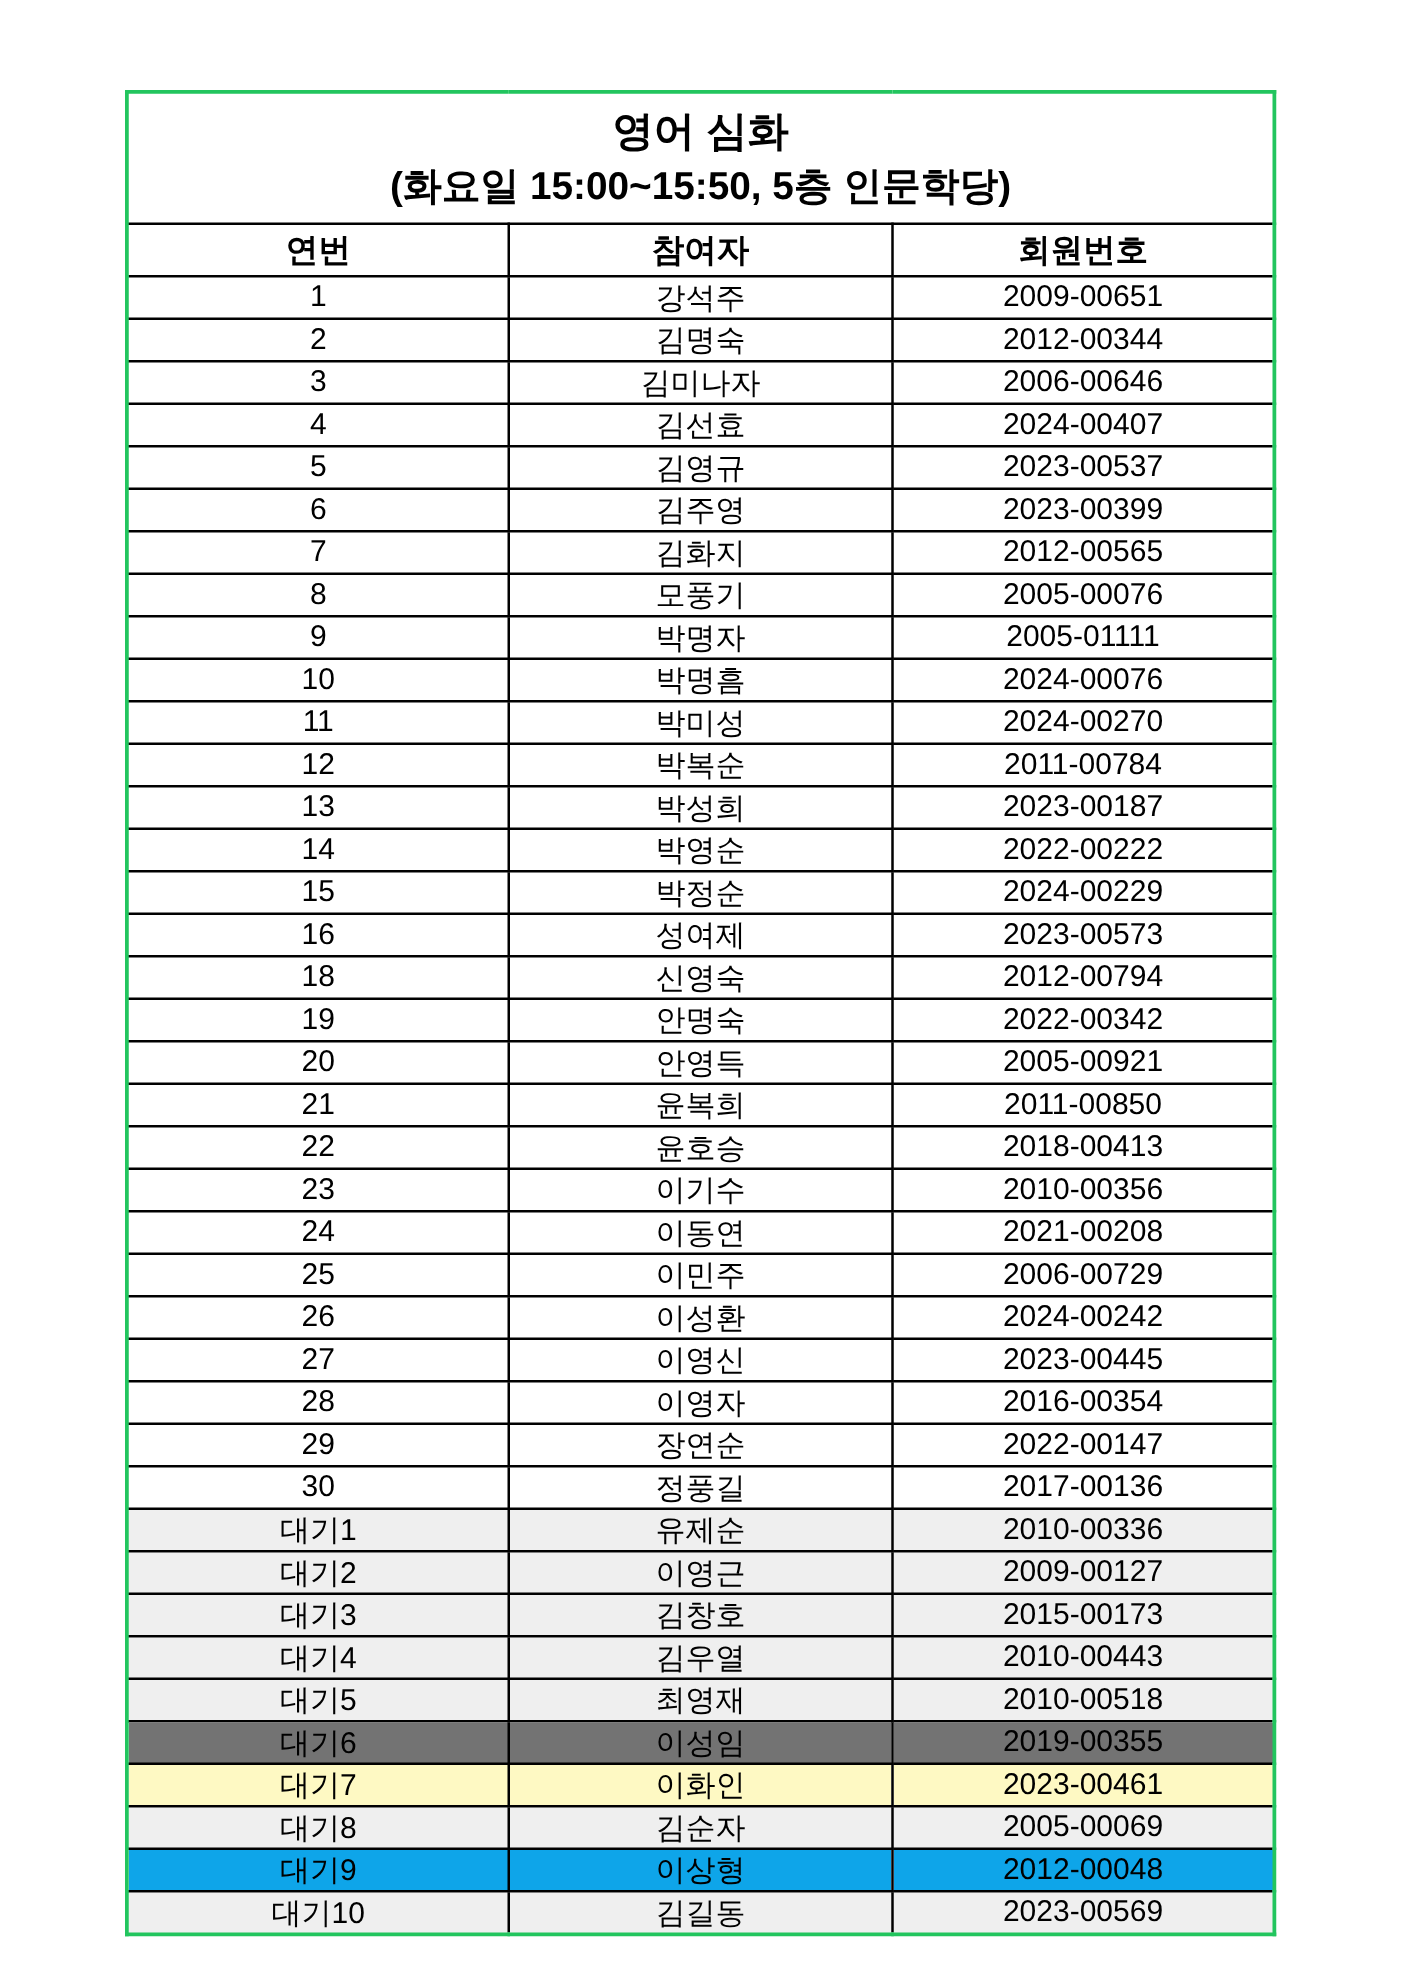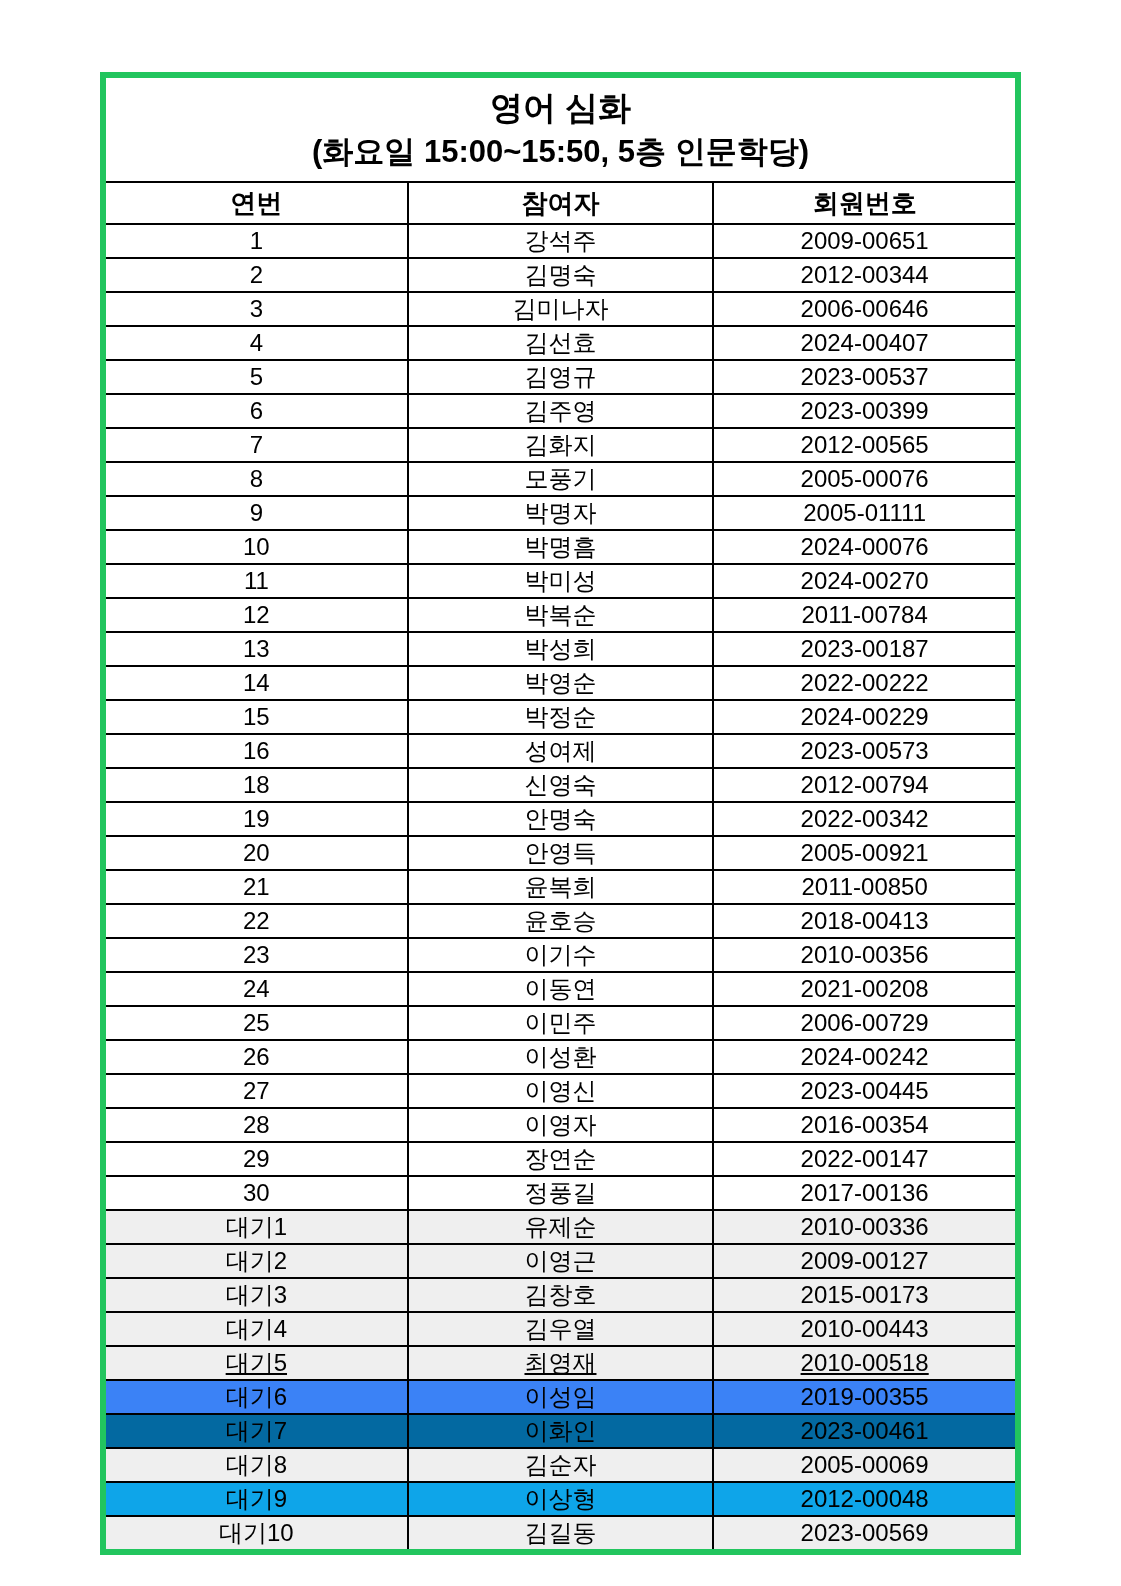--- a/index.html
+++ b/index.html
@@ -25,21 +25,21 @@
   }
   table.doc-table td, table.doc-table th {
     border: 2px solid #000000;
     padding: 0;
     text-align: center;
     vertical-align: middle;
     color: #000000;
     overflow: hidden;
     white-space: nowrap;
   }
-  table.doc-table { border: 6px solid #22c55e; }
+  table.doc-table { border: 3px solid #22c55e; }
   .title-cell {
     height: 103px;
     font-weight: bold;
     line-height: 1.35;
   }
   .title-line1 { font-size: 33px; }
   .title-line2 { font-size: 31px; }
   .header-row th {
     height: 40px;
     font-size: 26px;
@@ -237,31 +237,31 @@
         <tr class="data-row" style="background: rgb(239, 239, 239);">
           <td>대기3</td>
           <td>김창호</td>
           <td>2015-00173</td>
         </tr>
         <tr class="data-row" style="background: rgb(239, 239, 239);">
           <td>대기4</td>
           <td>김우열</td>
           <td>2010-00443</td>
         </tr>
-        <tr class="data-row" style="background: rgb(239, 239, 239); text-decoration: underline;">
+        <tr class="data-row" style="background: rgb(239, 239, 239);">
           <td>대기5</td>
           <td>최영재</td>
           <td>2010-00518</td>
         </tr>
-        <tr class="data-row" style="background: #3b82f6;">
+        <tr class="data-row" style="background: #737373;">
           <td>대기6</td>
           <td>이성임</td>
           <td>2019-00355</td>
         </tr>
-        <tr class="data-row" style="background: #0369a1;">
+        <tr class="data-row" style="background: #fef9c3;">
           <td>대기7</td>
           <td>이화인</td>
           <td>2023-00461</td>
         </tr>
         <tr class="data-row" style="background: rgb(239, 239, 239);">
           <td>대기8</td>
           <td>김순자</td>
           <td>2005-00069</td>
         </tr>
         <tr class="data-row" style="background: #0ea5e9;">

